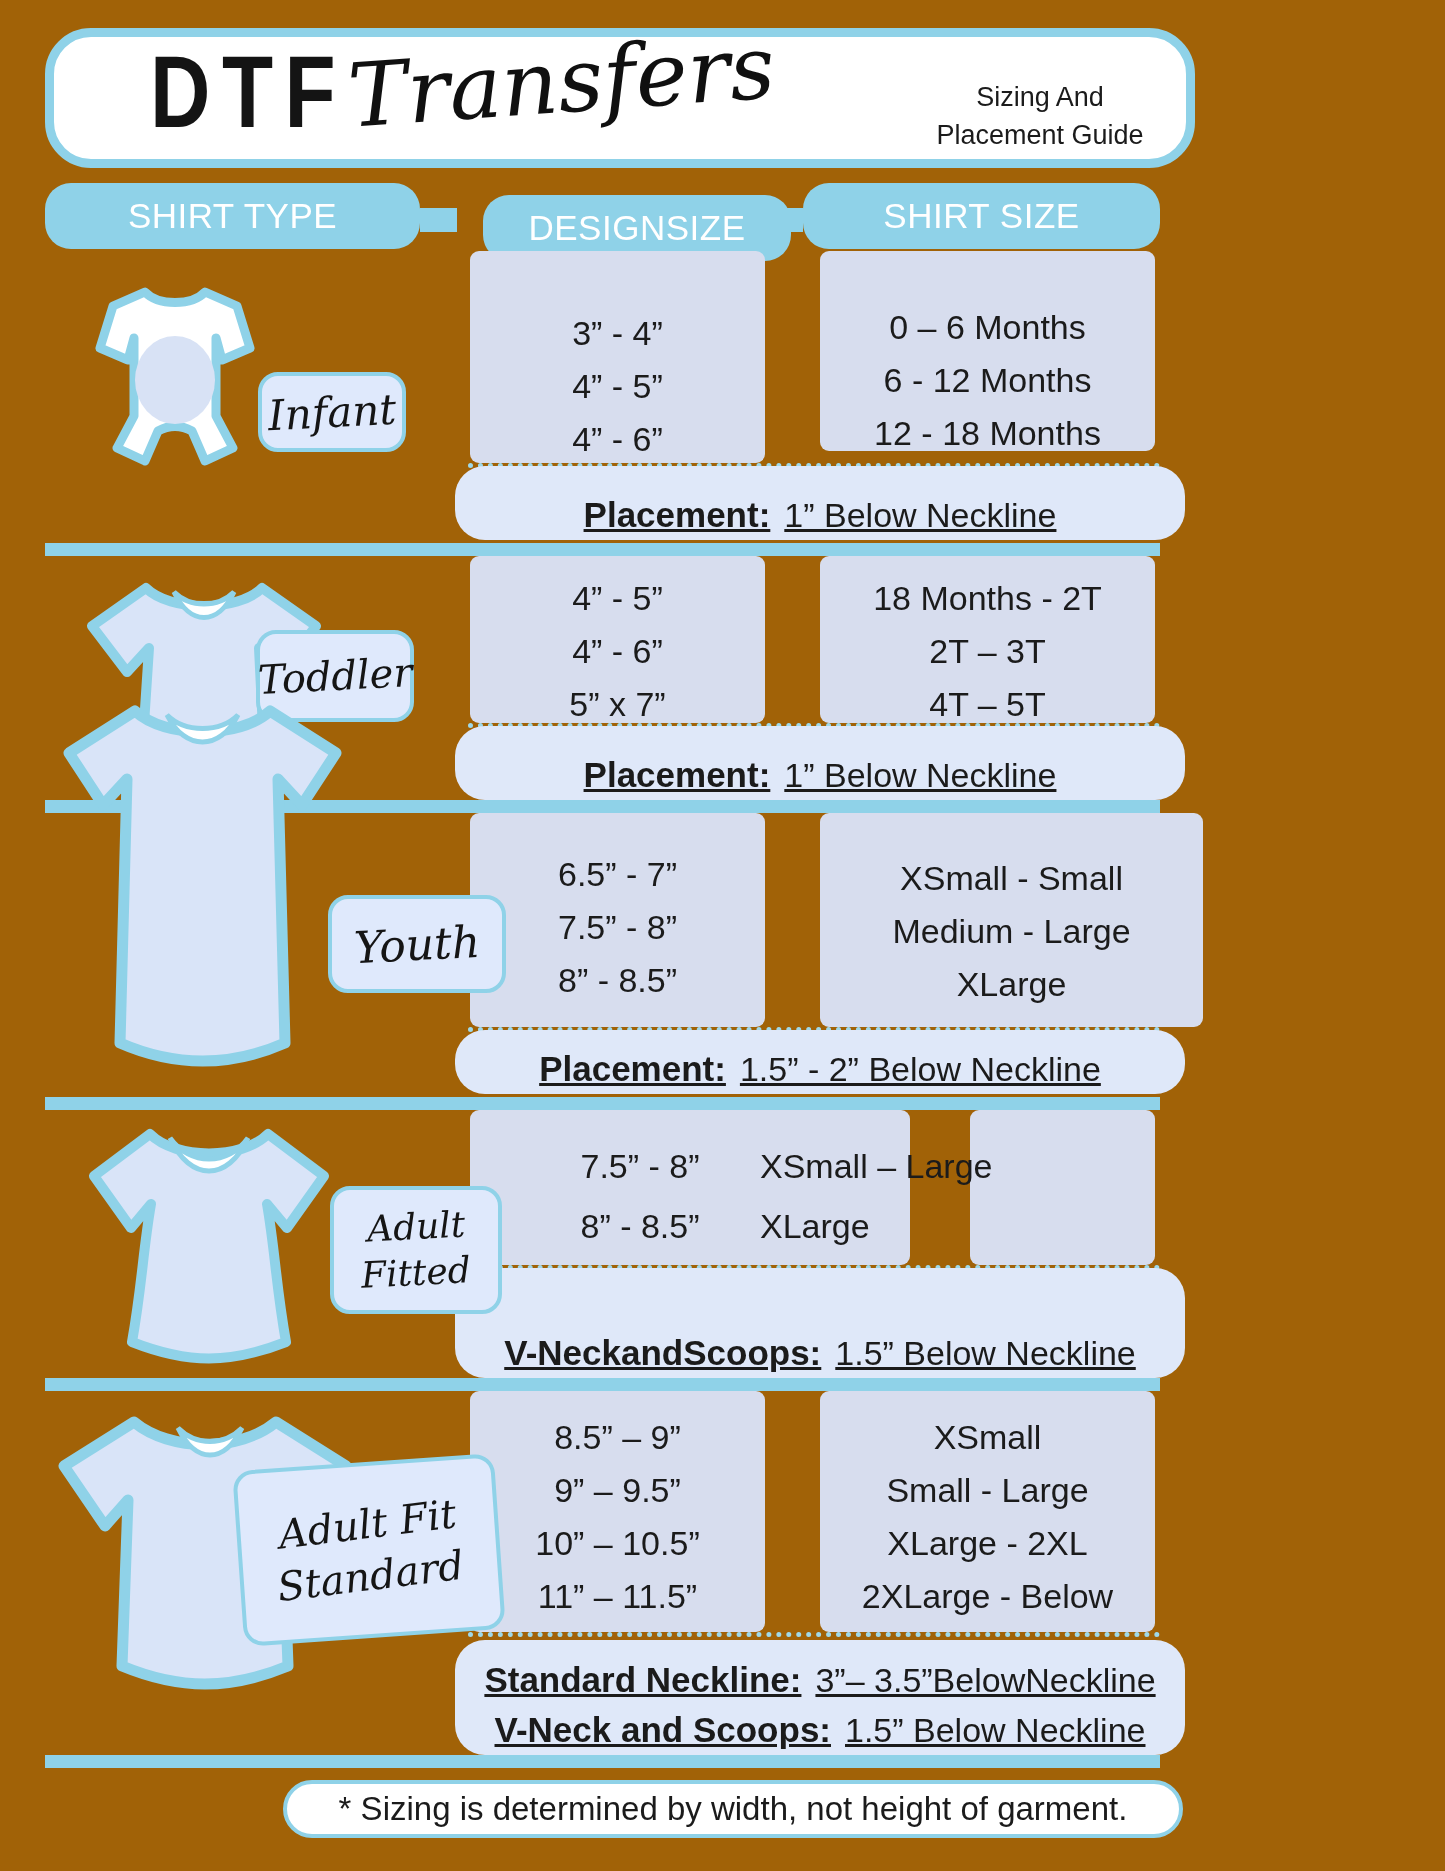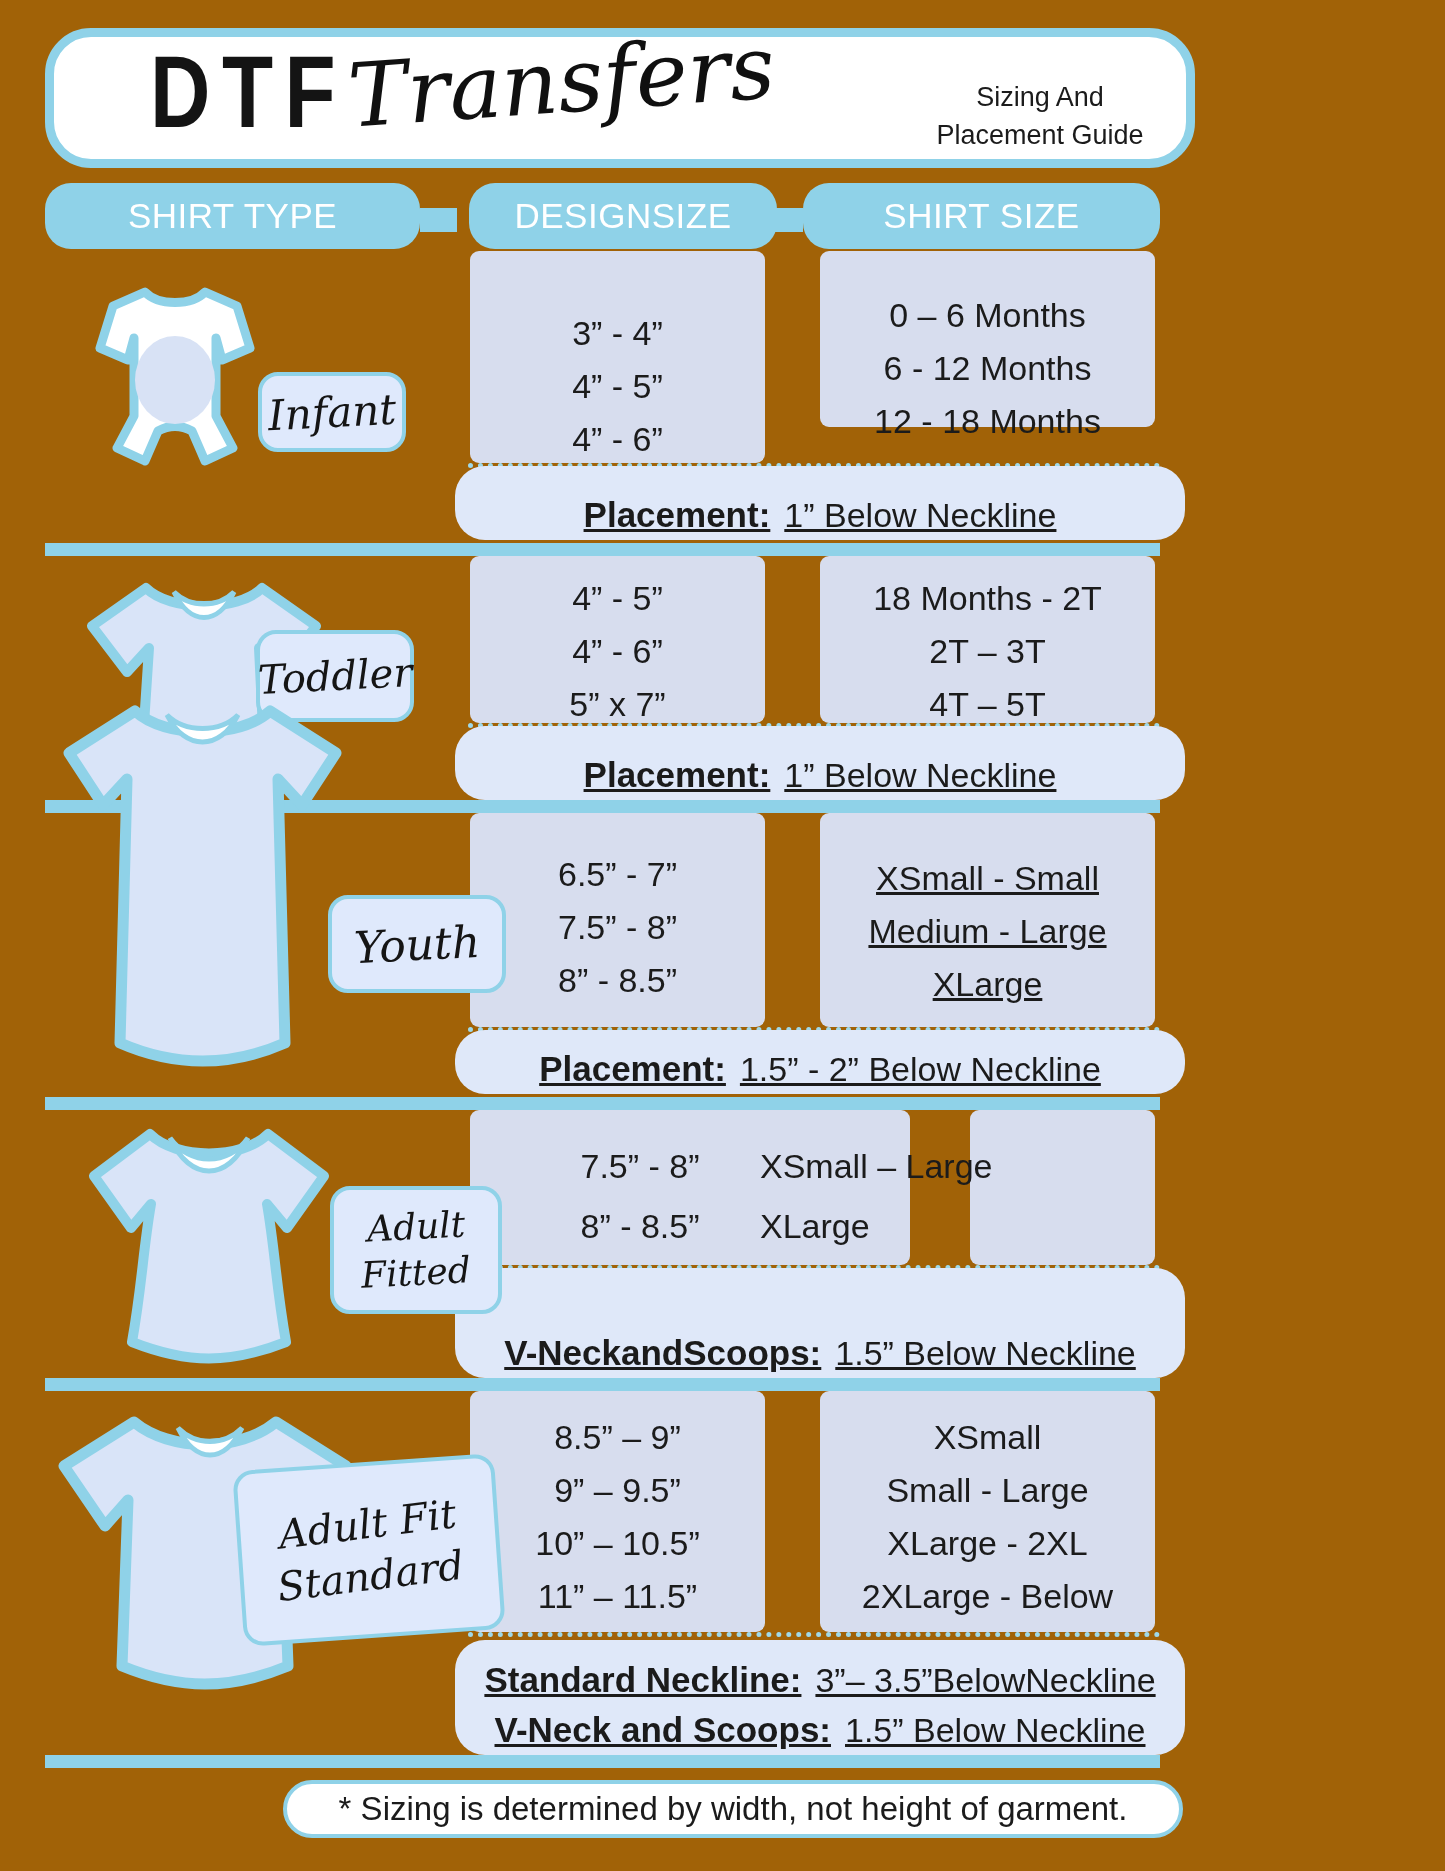--- a/index.html
+++ b/index.html
@@ -56,30 +56,30 @@
   <div class="abs header-box"></div>
   <div class="abs brand-main">DTF</div>
   <div class="abs brand-script">Transfers</div>
   <div class="abs subtitle">
     <div>Sizing And</div>
     <div>Placement Guide</div>
   </div>
 
   <div class="abs pill" style="left:45px;width:375px;">SHIRT TYPE</div>
   <div class="abs conn" style="left:420px;width:37px;"></div>
-  <div class="abs pill" style="left:469px;width:308px;">DESIGNSIZE</div>
+  <div class="abs pill" style="left:483px;width:308px;margin-top:12px;">DESIGNSIZE</div>
   <div class="abs conn" style="left:765px;width:38px;"></div>
   <div class="abs pill" style="left:803px;width:357px;">SHIRT SIZE</div>
 
   <div class="abs band" style="left:470px;top:251px;width:295px;height:212px;padding-top:58px;">
     <div class="size-line">3” - 4”</div>
     <div class="size-line">4” - 5”</div>
     <div class="size-line">4” - 6”</div>
   </div>
-  <div class="abs band" style="left:820px;top:251px;width:335px;height:176px;padding-top:58px;">
+  <div class="abs band" style="left:820px;top:251px;width:335px;height:200px;padding-top:58px;">
     <div class="size-line">0 – 6 Months</div>
     <div class="size-line">6 - 12 Months</div>
     <div class="size-line">12 - 18 Months</div>
   </div>
   <div class="abs dotted" style="left:468px;top:463px;width:692px;"></div>
   <div class="abs placement" style="left:455px;top:466px;width:730px;height:74px;">
     <div class="pl-line">
       <span class="pl-label">Placement:</span>
       <span class="pl-value">1” Below Neckline</span>
     </div>
@@ -119,21 +119,21 @@
   </svg>
   <div class="abs tag" style="left:256px;top:630px;width:158px;height:92px;">
     <div class="tl" style="font-size:40px;">Toddler</div>
   </div>
 
   <div class="abs band" style="left:470px;top:813px;width:295px;height:214px;padding-top:14px;">
     <div class="size-line">6.5” - 7”</div>
     <div class="size-line">7.5” - 8”</div>
     <div class="size-line">8” - 8.5”</div>
   </div>
-  <div class="abs band" style="left:820px;top:813px;width:335px;height:214px;padding-top:23px;text-decoration:underline;">
+  <div class="abs band" style="left:820px;top:813px;width:383px;height:214px;padding-top:23px;">
     <div class="size-line">XSmall - Small</div>
     <div class="size-line">Medium - Large</div>
     <div class="size-line">XLarge</div>
   </div>
   <div class="abs dotted" style="left:468px;top:1027px;width:692px;"></div>
   <div class="abs placement" style="left:455px;top:1030px;width:730px;height:64px;">
     <div class="pl-line">
       <span class="pl-label">Placement:</span>
       <span class="pl-value">1.5” - 2” Below Neckline</span>
     </div>

